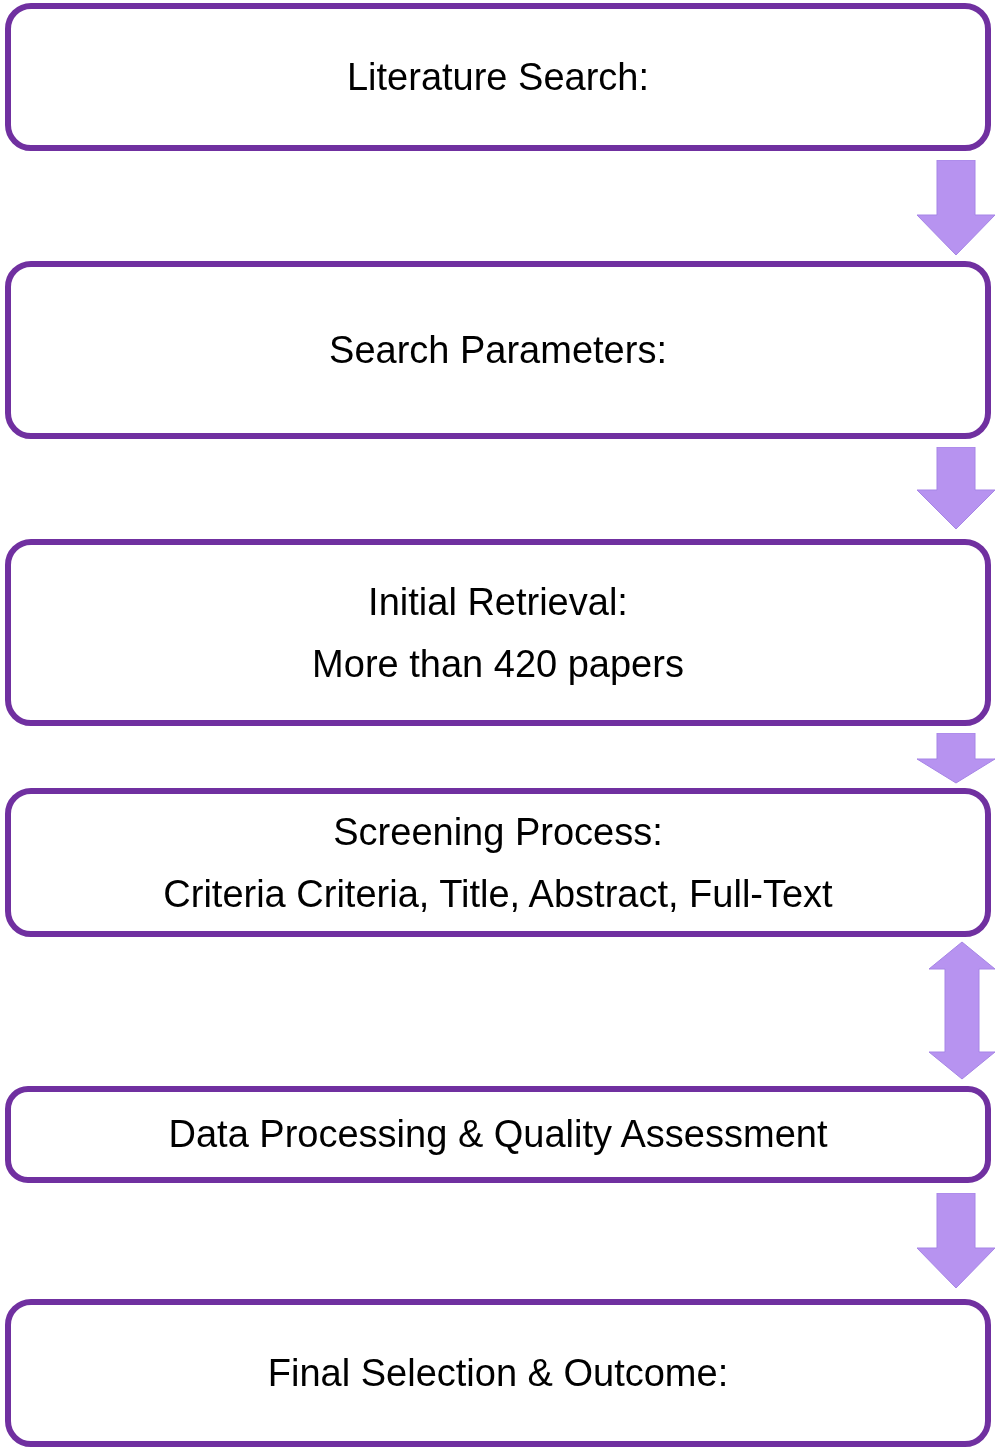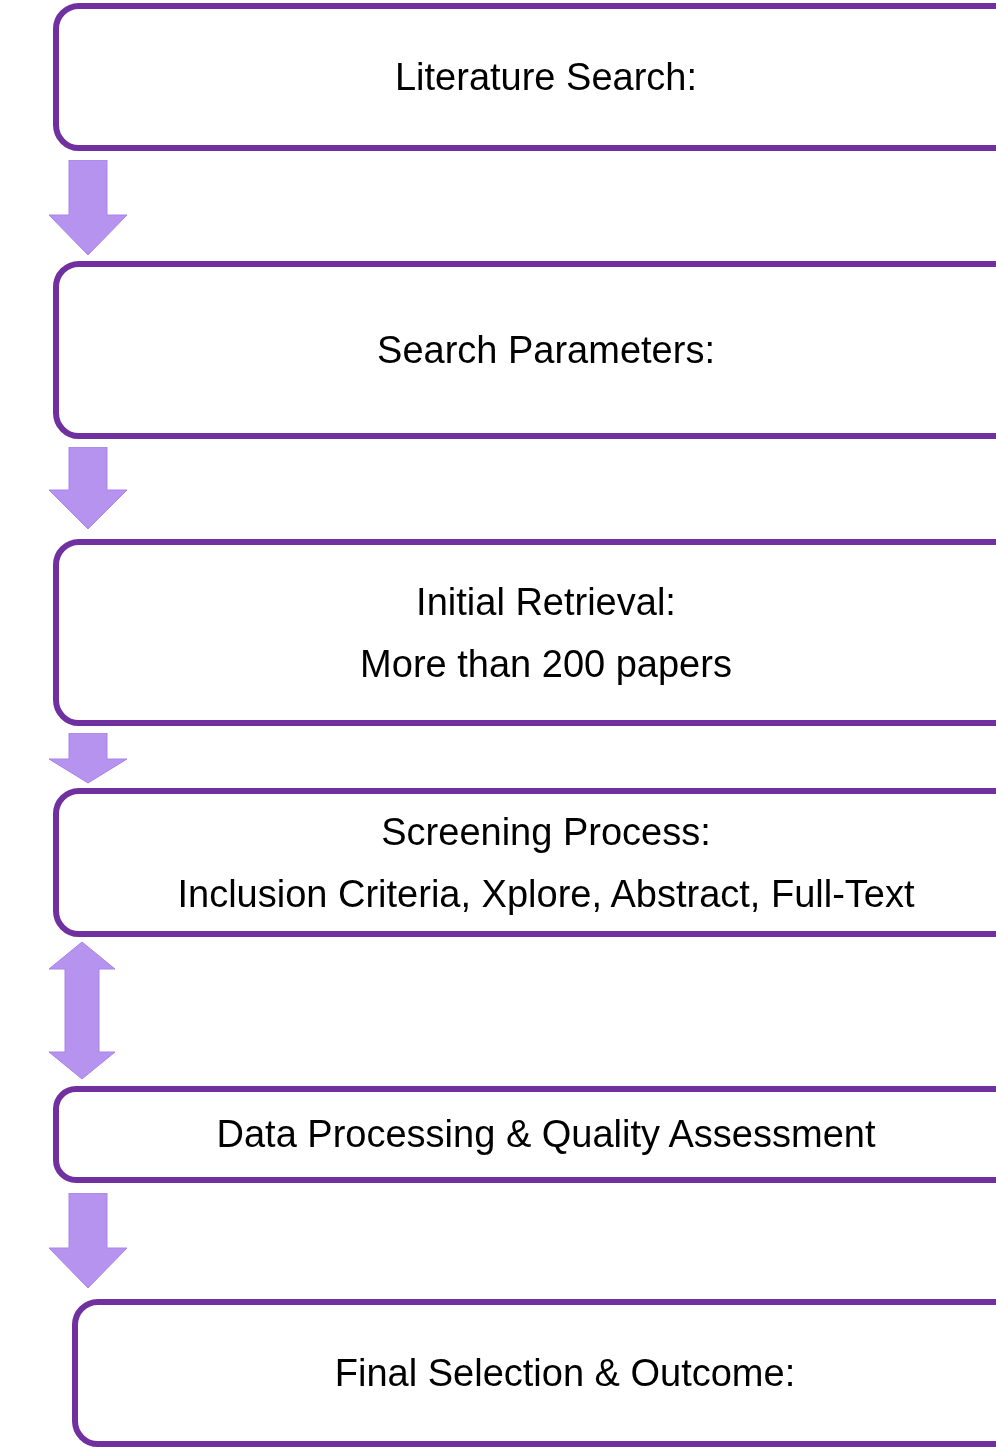--- a/index.html
+++ b/index.html
@@ -12,21 +12,21 @@
   }
   *{margin:0;padding:0;box-sizing:border-box;}
   html,body{background:var(--background);}
   body{
     width:996px;height:1447px;overflow:hidden;
     font-family:"Liberation Sans", sans-serif;
     color:var(--text);
   }
   .flow{
     width:996px;height:1447px;
-    display:flex;flex-direction:column;align-items:flex-start;padding-left:48px;
+    display:flex;flex-direction:column;align-items:flex-end;
   }
   .box{
     width:986px;
     margin-left:5px;margin-right:5px;
     border:6px solid var(--box-border);
     border-radius:26px;
     background:var(--box-fill);
     display:flex;flex-direction:column;
     align-items:center;justify-content:center;
     text-align:center;
@@ -62,30 +62,30 @@
   <div class="box" style="height:192px;margin-top:5px;">
     <div class="line">Search Parameters:</div>
   </div>
 
   <svg class="arrow" width="80" height="83" viewBox="0 0 80 83" style="margin-top:8px;">
     <polygon points="21,0 59,0 59,43 79,43 40,82 1,43 21,43"></polygon>
   </svg>
 
   <div class="box" style="height:202px;margin-top:9px;">
     <div class="line">Initial Retrieval:</div>
-    <div class="line">More than 200 papers</div>
+    <div class="line">More than 420 papers</div>
   </div>
 
   <svg class="arrow" width="80" height="51" viewBox="0 0 80 51" style="margin-top:7px;">
     <polygon points="21,0 59,0 59,26 79,26 40,50 1,26 21,26"></polygon>
   </svg>
 
   <div class="box" style="height:160px;margin-top:4px;">
     <div class="line">Screening Process:</div>
-    <div class="line">Inclusion Criteria, Xplore, Abstract, Full-Text</div>
+    <div class="line">Criteria Criteria, Title, Abstract, Full-Text</div>
   </div>
 
   <svg class="arrow" width="68" height="139" viewBox="0 0 68 139" style="margin-top:4px;">
     <polygon points="34,1 67,28 51,28 51,111 67,111 34,138 1,111 17,111 17,28 1,28"></polygon>
   </svg>
 
   <div class="box" style="height:104px;margin-top:6px;border-radius:23px;">
     <div class="line">Data Processing &amp; Quality Assessment</div>
 
   </div>

